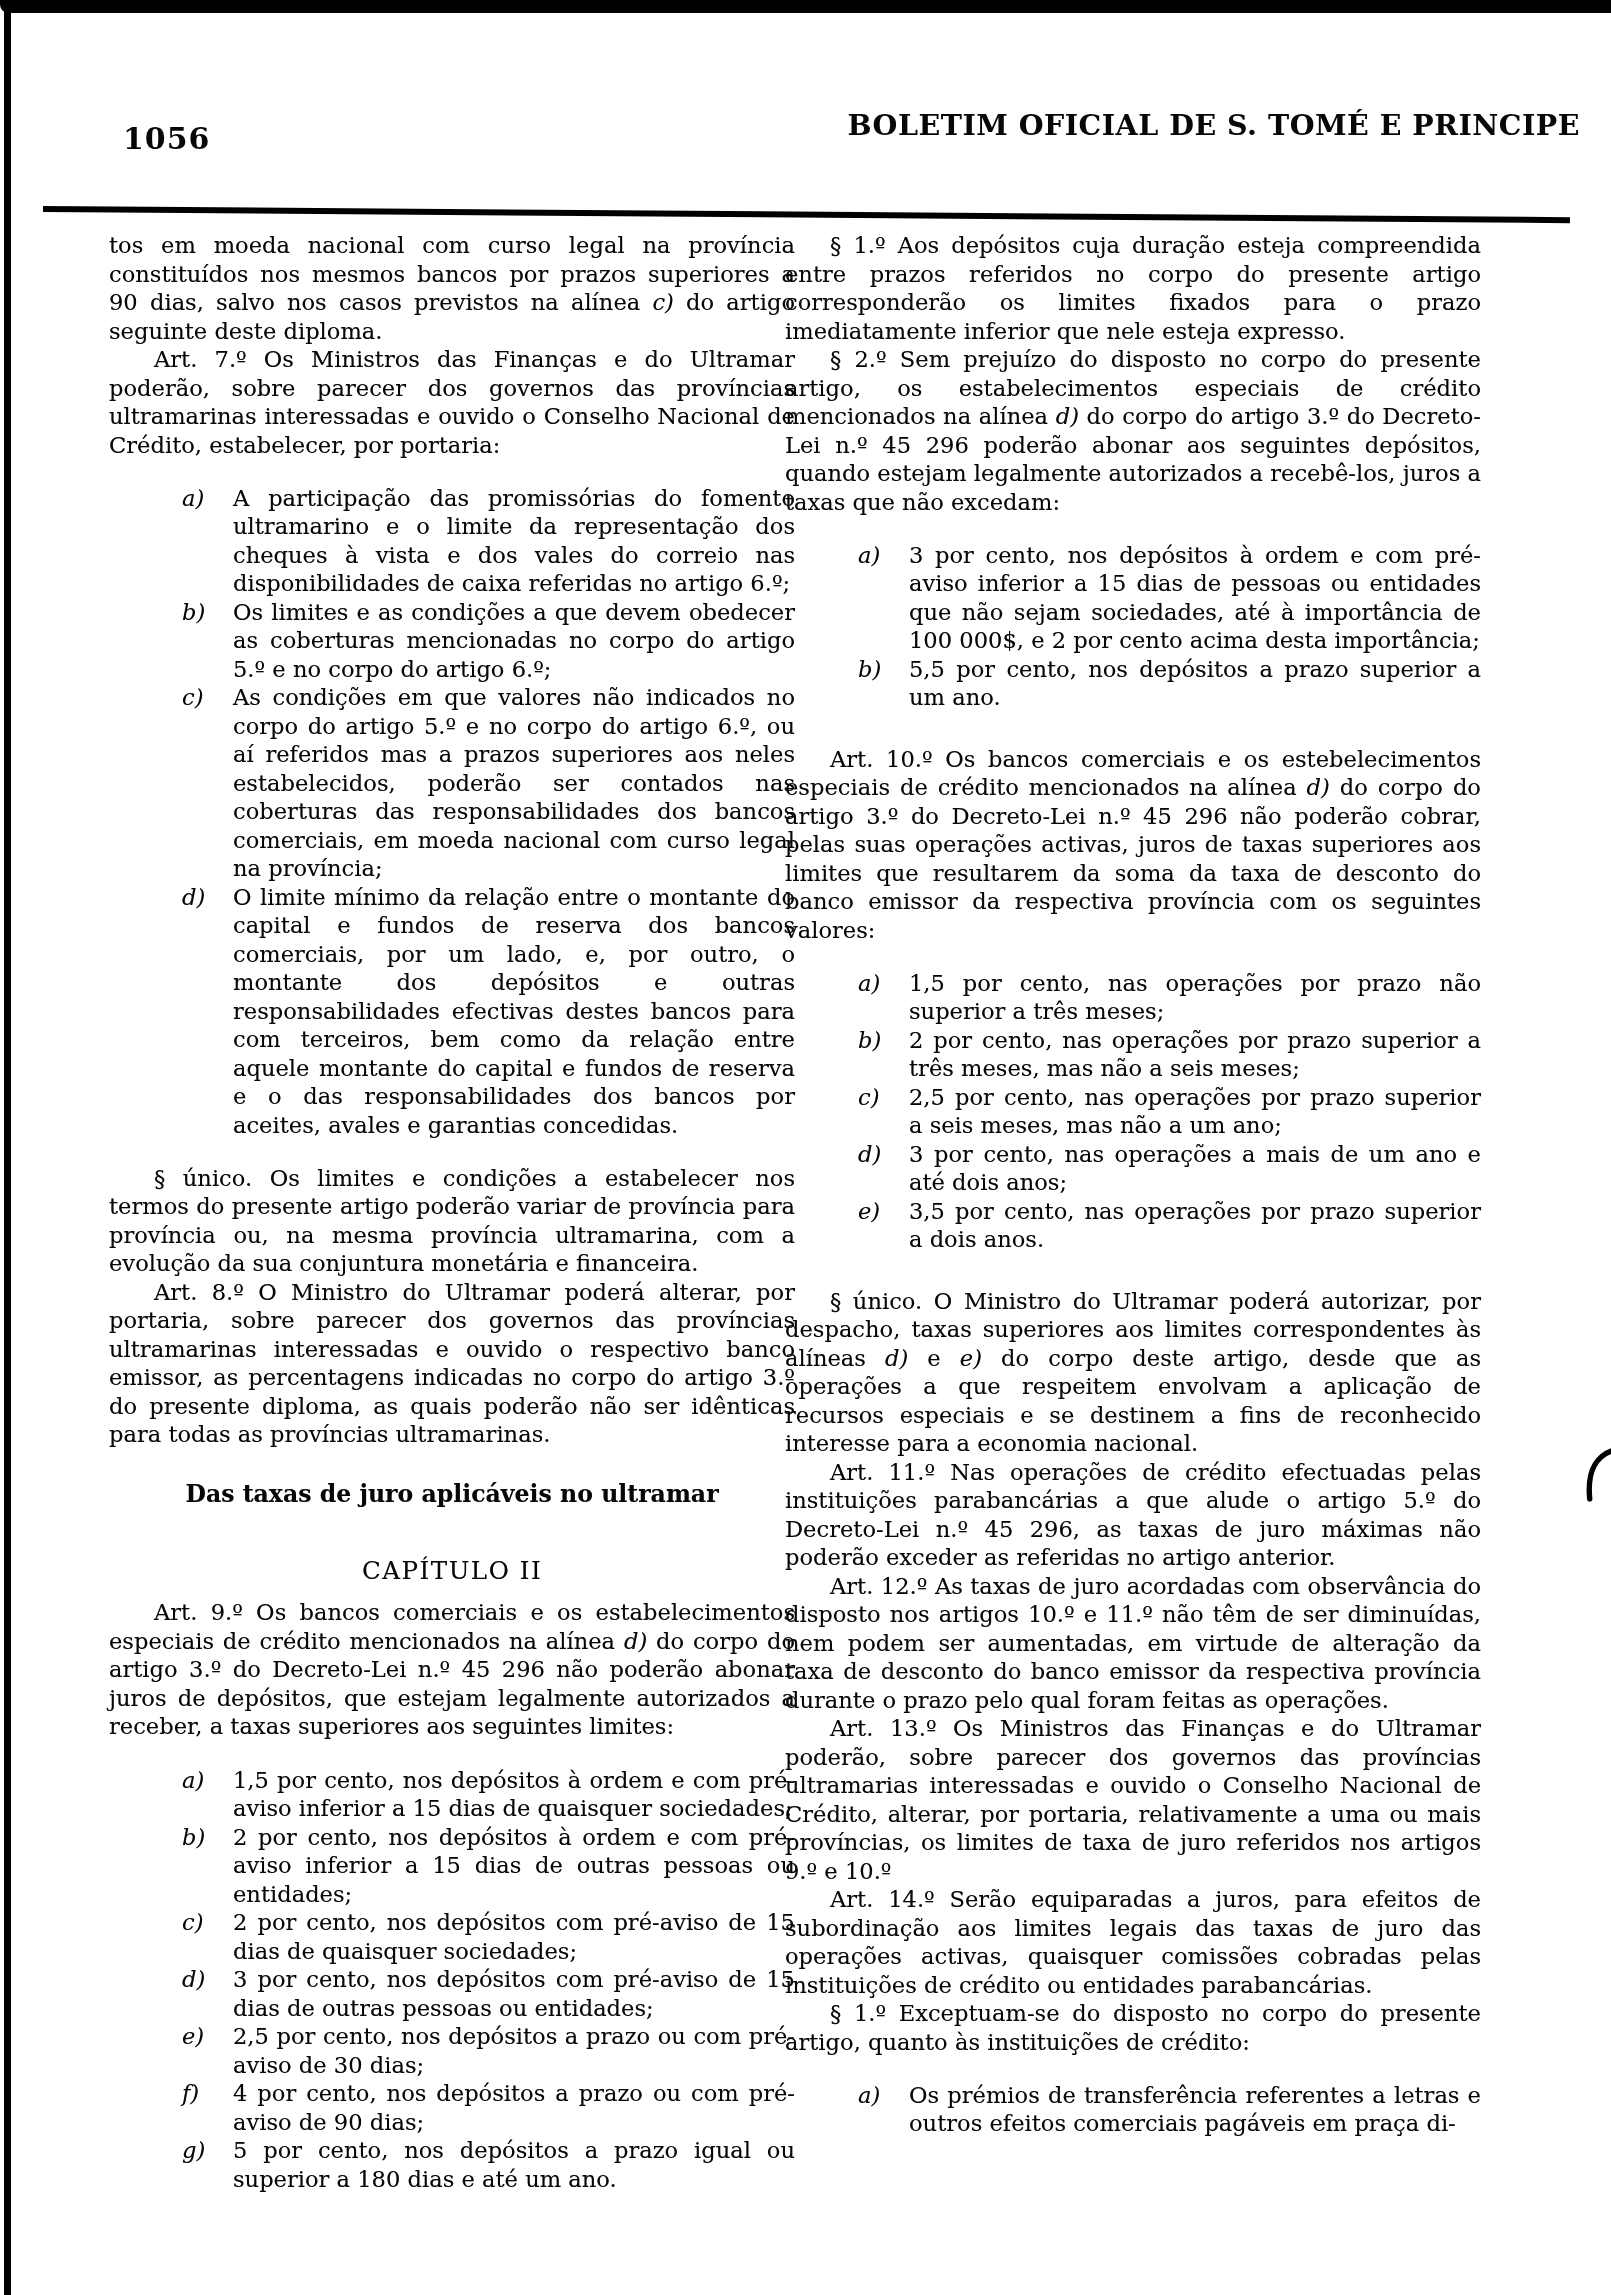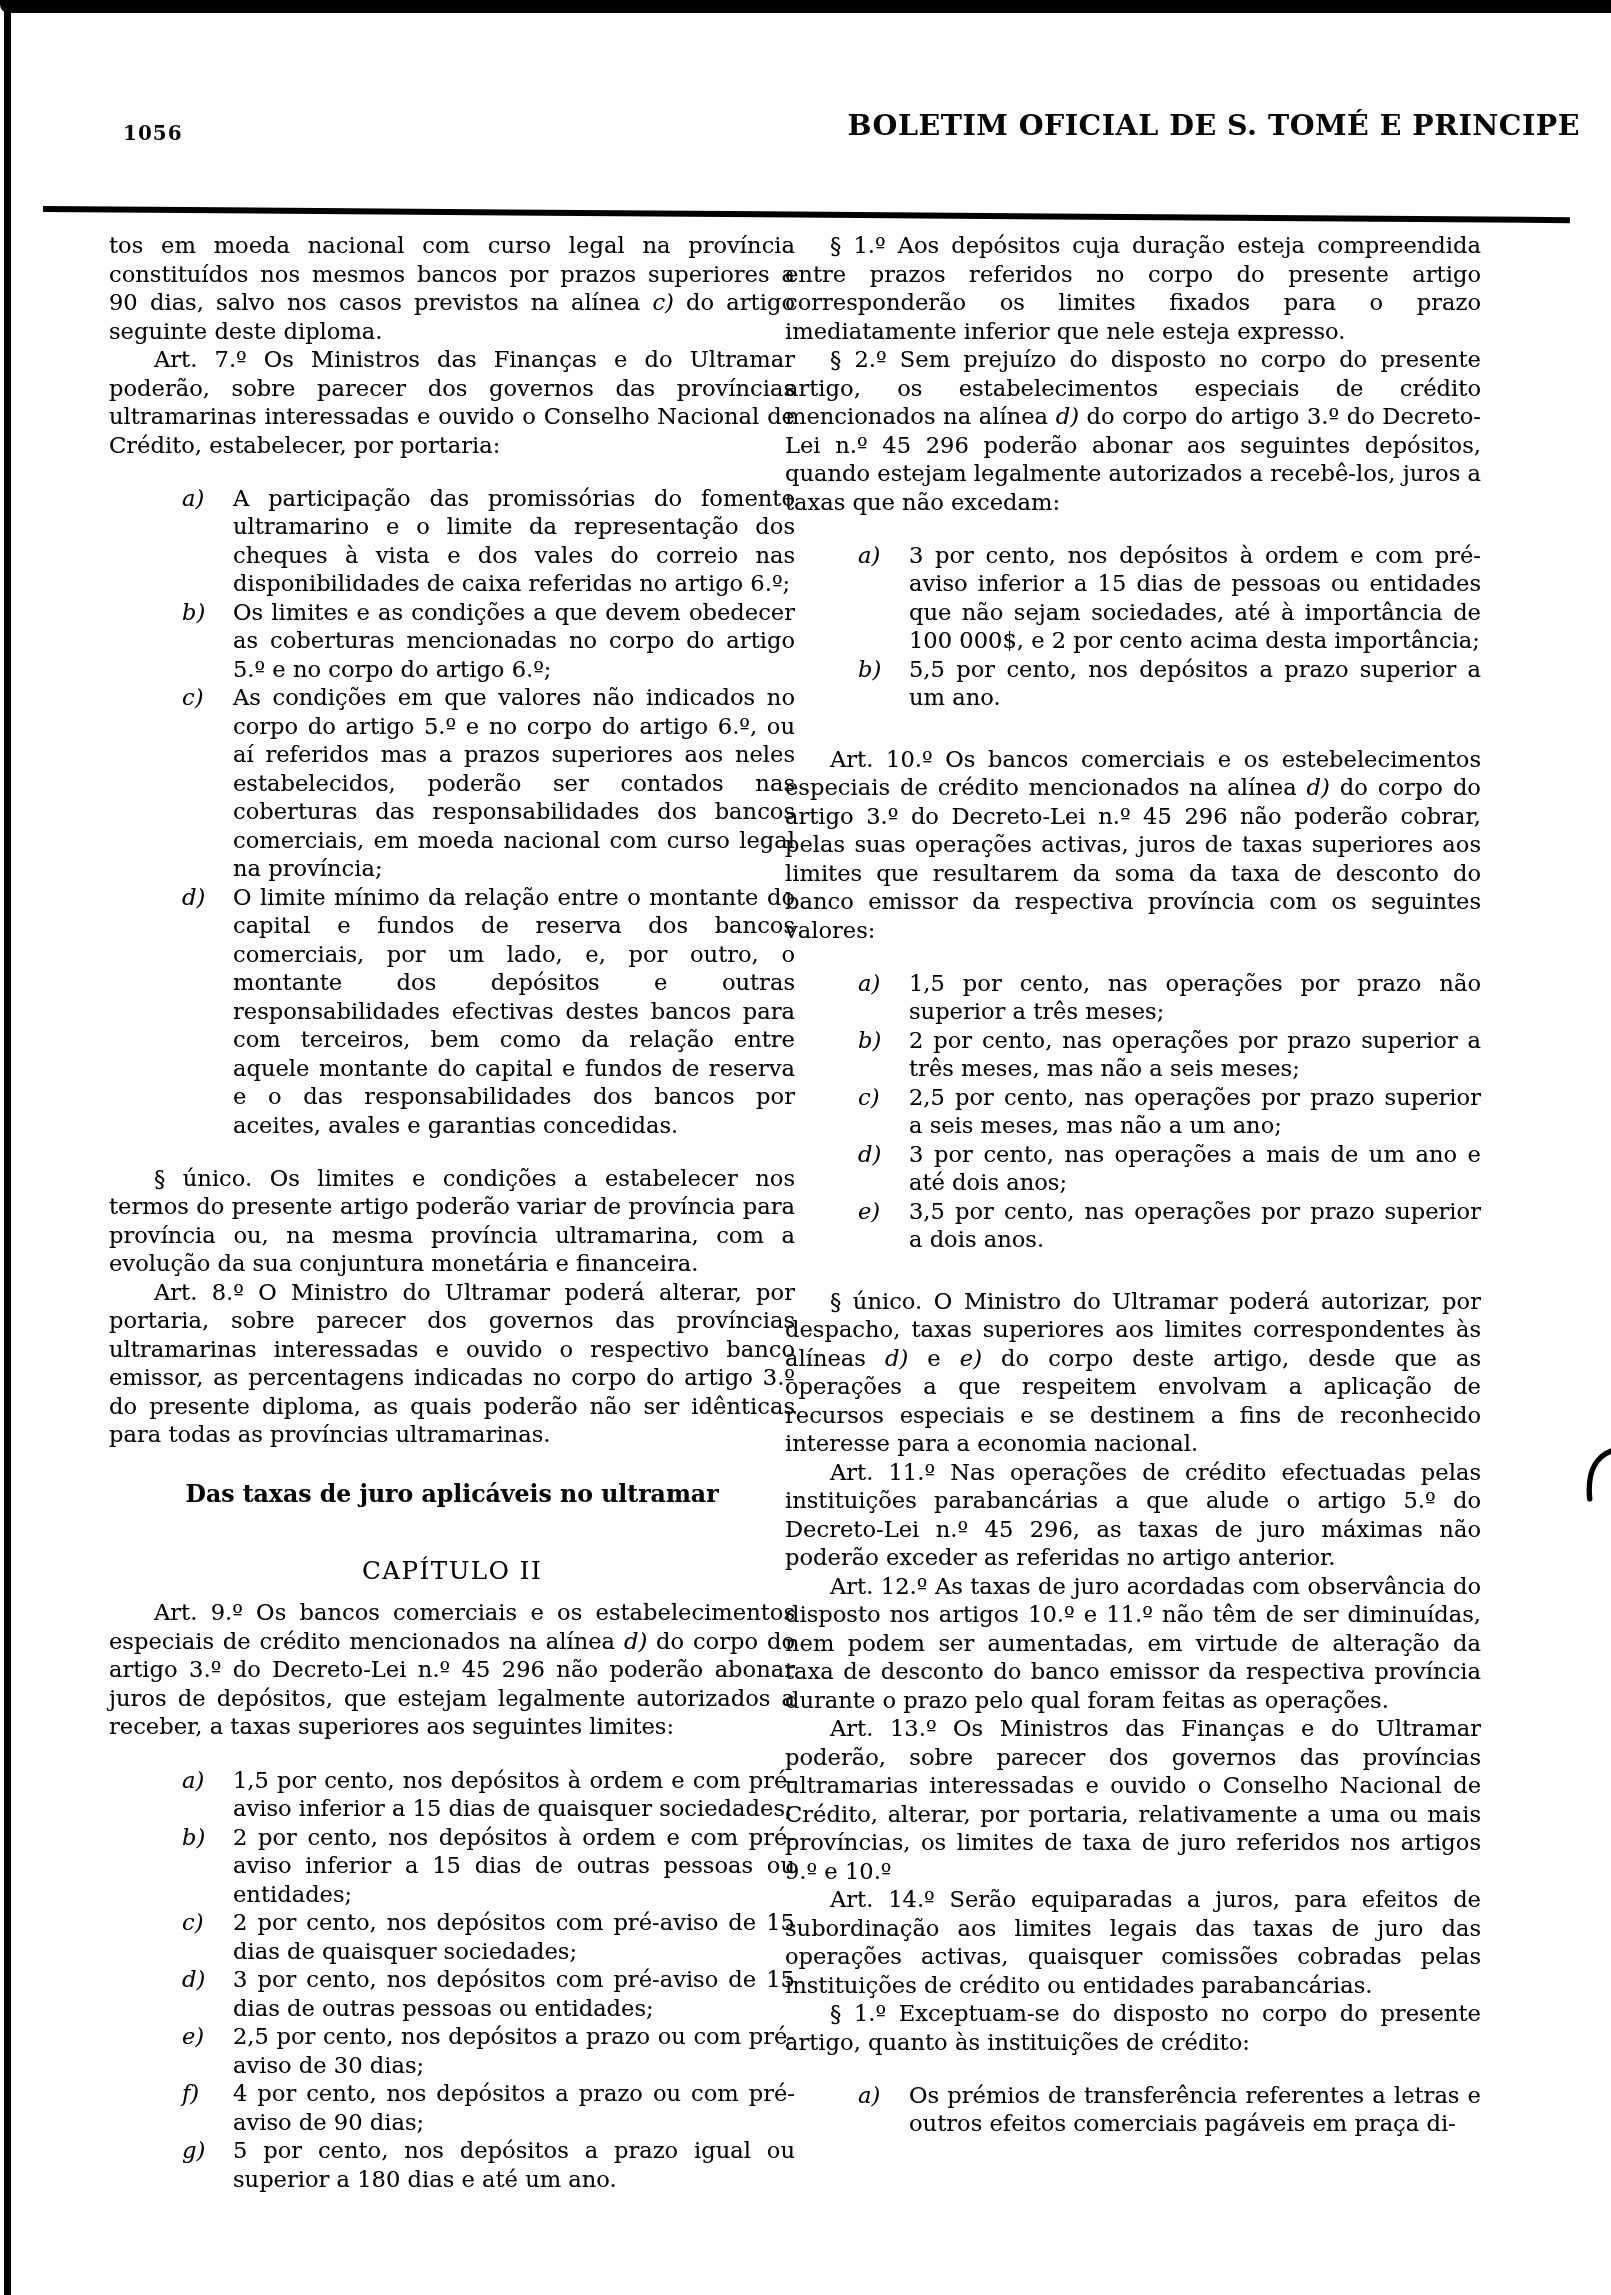--- a/index.html
+++ b/index.html
@@ -20,21 +20,21 @@
   .scan-left {
     position: absolute; left: 4.4px; top: 0; width: 6.9px; height: 2295px;
     background: #000;
   }
   .header-rule {
     position: absolute; left: 43px; top: 206px; width: 1527px; height: 6.4px;
     background: #000; transform: rotate(0.42deg); transform-origin: left center;
   }
   .page-number {
     position: absolute; left: 123px; top: 121px;
-    font-size: 20px; font-weight: bold; letter-spacing: 1px;
+    font-size: 30px; font-weight: bold; letter-spacing: 1px;
   }
   .header-title {
     position: absolute; right: 32px; top: 108px;
     font-size: 28.5px; font-weight: bold; letter-spacing: 0.5px;
     white-space: nowrap;
   }
   .col {
     position: absolute; top: 231px;
     font-size: 22.6px; line-height: 28.5px;
     text-align: justify;

